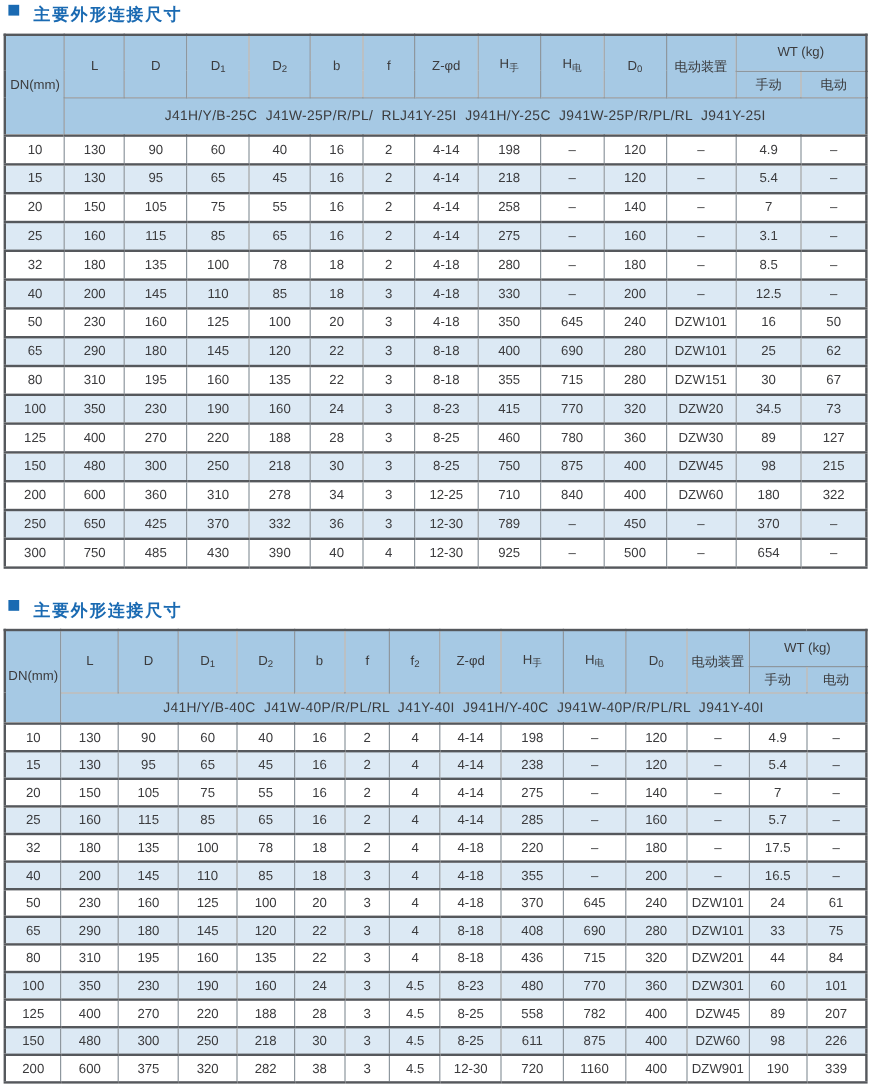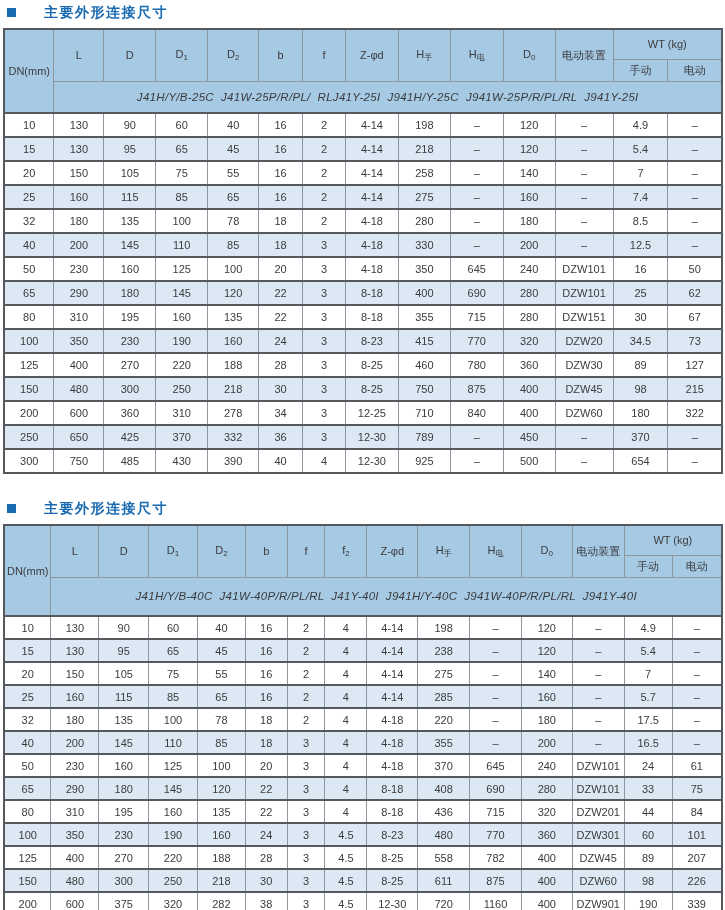--- a/index.html
+++ b/index.html
@@ -13,21 +13,21 @@
   *{box-sizing:border-box;}
   html,body{margin:0;padding:0;}
   body{
     width:725px;height:910px;background:#ffffff;
     font-family:"Liberation Sans","DejaVu Sans",sans-serif;
     color:var(--text-dark);
   }
   .page{padding:4px 2px 0 3px;}
   .section{margin:0;}
   .section + .section{margin-top:26px;}
-  .sec-title{display:flex;align-items:center;margin:0 0 7px 4px;height:17px;gap:16px;}
+  .sec-title{display:flex;align-items:flex-start;margin:0 0 7px 4px;height:17px;}
   .bullet{width:9px;height:9px;background:var(--accent);flex:0 0 auto;}
   .title-text{
     margin-left:12px;font-size:14px;font-weight:bold;color:var(--accent);
     letter-spacing:1.5px;white-space:nowrap;
   }
   table.spec{
     border-collapse:collapse;table-layout:fixed;
     border:2px solid var(--border-dark);
   }
   .spec th,.spec td{
@@ -37,31 +37,31 @@
   }
   .spec thead th{background:var(--header-blue);}
   .spec tbody td{
     border-top:2px solid var(--border-dark);
     border-bottom:2px solid var(--border-dark);
     background:#ffffff;
   }
   .spec tbody tr.stripe td{background:var(--stripe-blue);}
   .spec thead tr.model-row th{
     border-bottom:2px solid var(--border-dark);
-    white-space:pre;font-size:11.5px;letter-spacing:.3px;font-style:italic;
+    white-space:pre;font-size:11.5px;letter-spacing:.3px;
   }
   .sub{font-size:8px;vertical-align:-2px;letter-spacing:0;}
   
   .t0 thead tr.hr1{height:30px;}
   .t0 thead tr.hr2{height:22px;}
   .t0 thead tr.model-row{height:32px;}
   .t0 tbody tr{height:24px;}
   .t1 thead tr.hr1{height:30px;}
   .t1 thead tr.hr2{height:22px;}
-  .t1 thead tr.model-row{height:39px;}
+  .t1 thead tr.model-row{height:26px;}
   .t1 tbody tr{height:23px;}
 </style>
 </head>
 <body>
 
 <div class="page">
 
   <section class="section">
     <div class="sec-title">
       <span class="bullet"></span>
@@ -163,21 +163,21 @@
             <td>115</td>
             <td>85</td>
             <td>65</td>
             <td>16</td>
             <td>2</td>
             <td>4-14</td>
             <td>275</td>
             <td>–</td>
             <td>160</td>
             <td>–</td>
-            <td>7.4</td>
+            <td>3.1</td>
             <td>–</td>
           </tr>
           <tr>
             <td>32</td>
             <td>180</td>
             <td>135</td>
             <td>100</td>
             <td>78</td>
             <td>18</td>
             <td>2</td>

